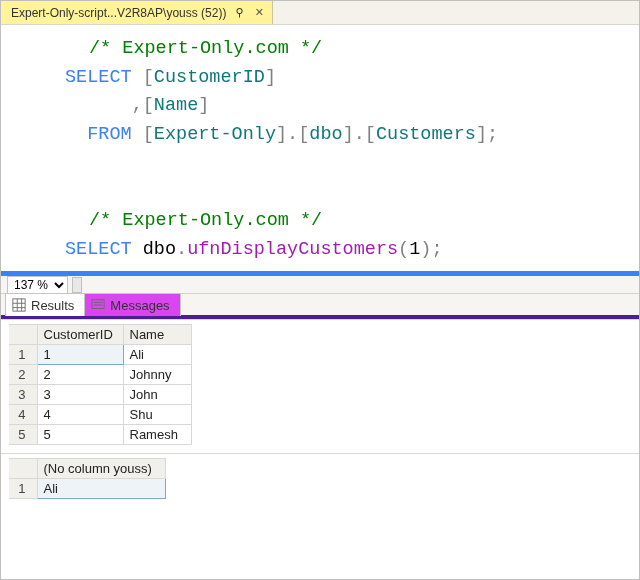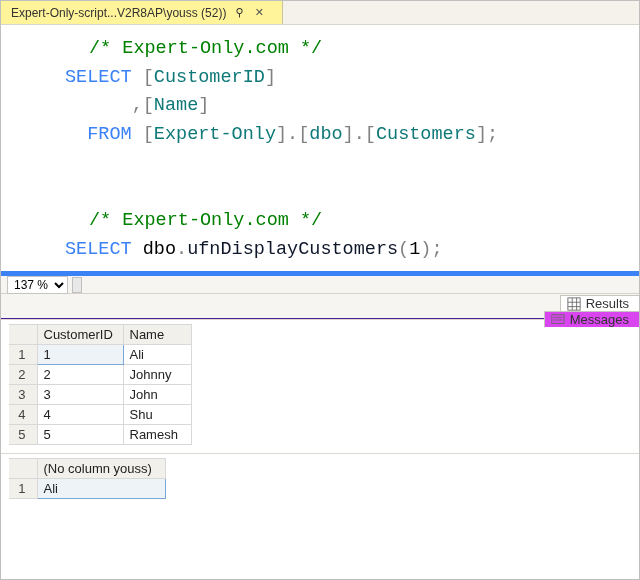--- a/index.html
+++ b/index.html
@@ -18,21 +18,21 @@
       background: #f5f2ec;
       border-bottom: 1px solid #d8d5cf;
       display: flex;
     }
     .tab {
       display: flex;
       align-items: center;
       height: 100%;
       background: #fff49a;
       border-right: 1px solid #c7c39b;
-      padding: 0 16px 0 10px;
+      padding: 0 6px 0 10px;
       font-size: 12px;
       color: #333;
       gap: 6px;
     }
     .tab .pin, .tab .close {
       display: inline-flex;
       align-items: center;
       justify-content: center;
       width: 14px;
       height: 14px;
@@ -47,21 +47,21 @@
       line-height: 1.55;
       padding: 10px 0 18px 64px;
       white-space: pre;
       color: #000;
       height: 246px;
       overflow: hidden;
     }
     .c-comment { color: #008000; margin-left: 24px; }
     .c-kw { color: #3b82f6; }
     .c-gray { color: #808080; }
-    .c-red { color: #0f172a; }
+    .c-red { color: #a21caf; }
     .c-teal { color: #0f7878; }
     
     .zoombar {
       height: 23px;
       display: flex;
       align-items: center;
       gap: 4px;
       padding: 0 6px;
       background: #f7f5f1;
       border-top: 5px solid #3b82f6;
@@ -80,24 +80,23 @@
       height: 16px;
       background: #e8e8e8;
       border: 1px solid #c0c0c0;
     }
     
     .result-tabs {
       height: 25px;
       display: flex;
       align-items: flex-end;
       background: #f7f5f1;
-      border-bottom: 1px solid #4c1d95;
+      border-bottom: 4px solid #4c1d95;
       padding-left: 4px;
       gap: 0;
-      flex-direction: column;
     }
     .rt {
       display: inline-flex;
       align-items: center;
       gap: 5px;
       height: 23px;
       padding: 0 10px 0 6px;
       font-size: 13px;
       color: #333;
       background: #d946ef;

